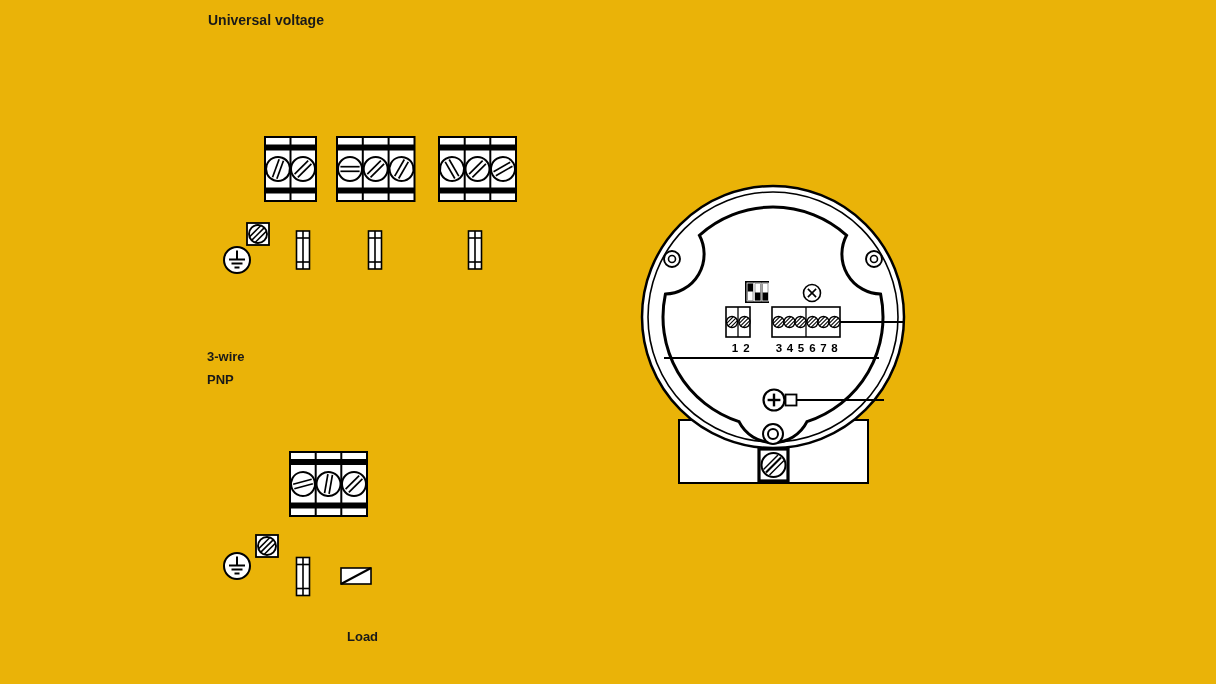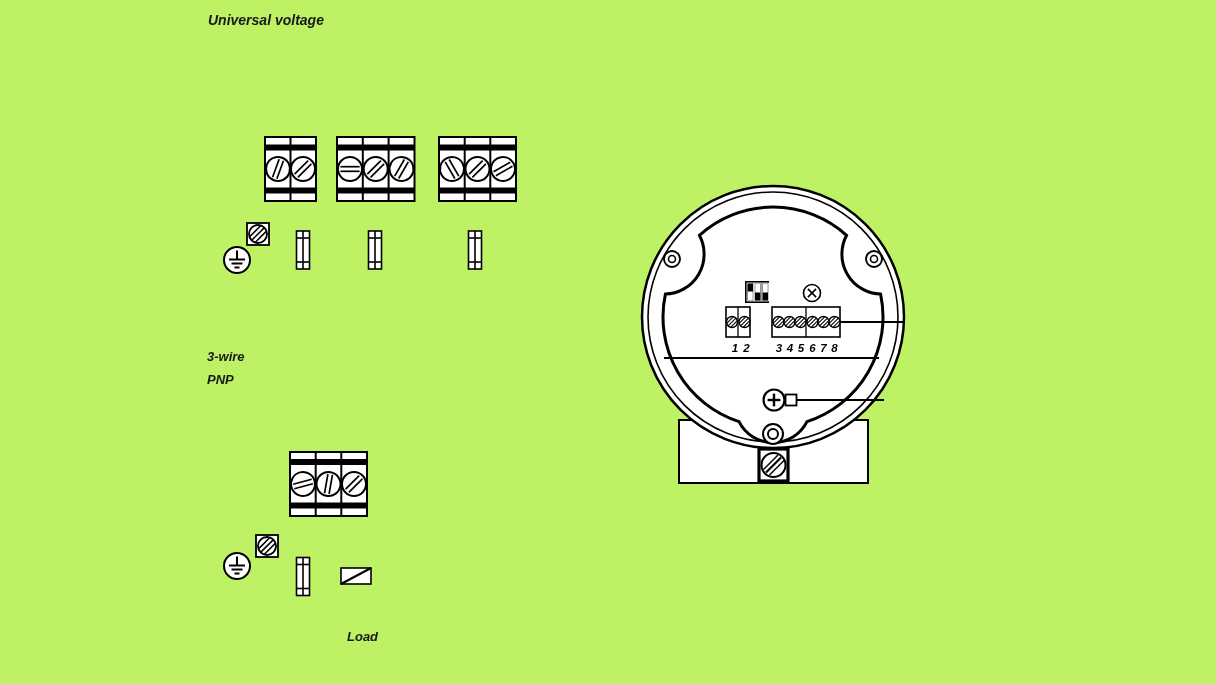--- a/index.html
+++ b/index.html
@@ -1,17 +1,17 @@
 <!DOCTYPE html>
 <html><head>
 <meta charset="utf-8">
 <style>
   html,body{margin:0;padding:0;background:#000;}
-  #canvas{position:relative;width:1216px;height:684px;background:#bef264;overflow:hidden;
-          font-family:"Liberation Sans",sans-serif;font-style:italic;}
+  #canvas{position:relative;width:1216px;height:684px;background:#eab308;overflow:hidden;
+          font-family:"Liberation Sans",sans-serif;}
   svg text{font-family:"Liberation Sans",sans-serif;}
   .faint{fill:#191919;font-weight:bold;}
   .digit{fill:#000;font-weight:bold;font-size:11.5px;text-anchor:middle;}
 </style>
 </head>
 <body>
 
 <div id="canvas">
 <svg width="1216" height="684" viewBox="0 0 1216 684">
   <defs>

